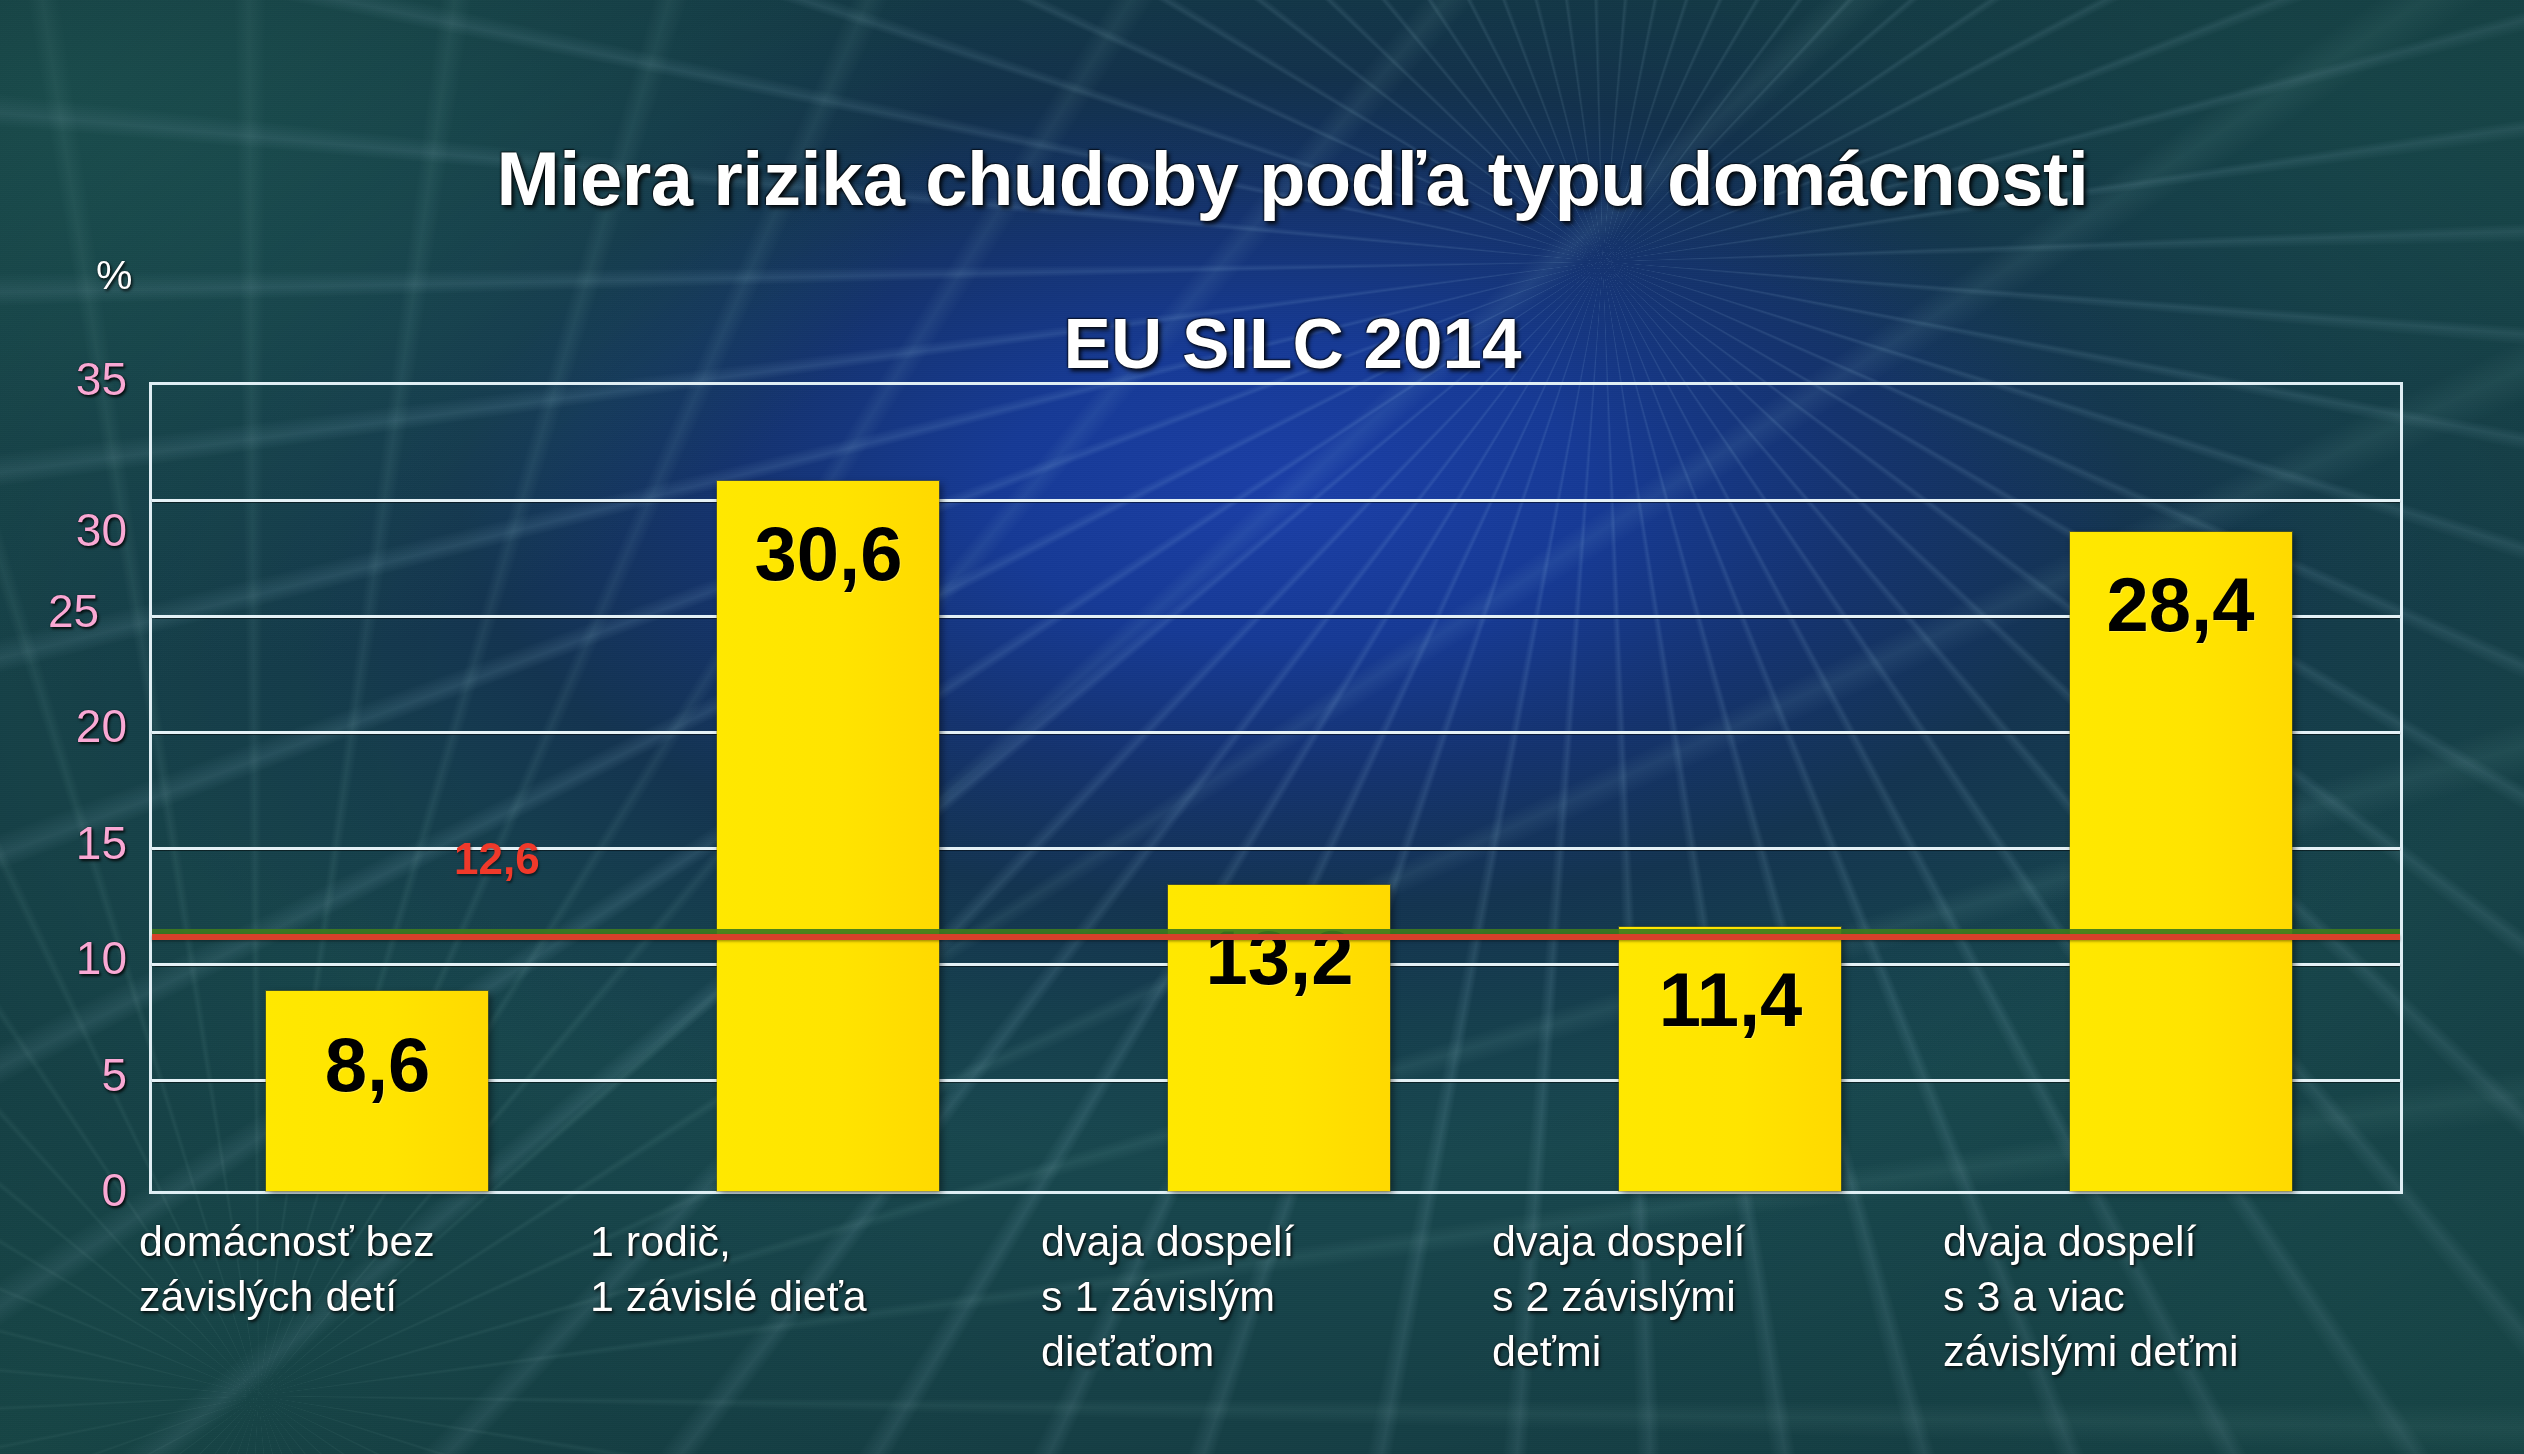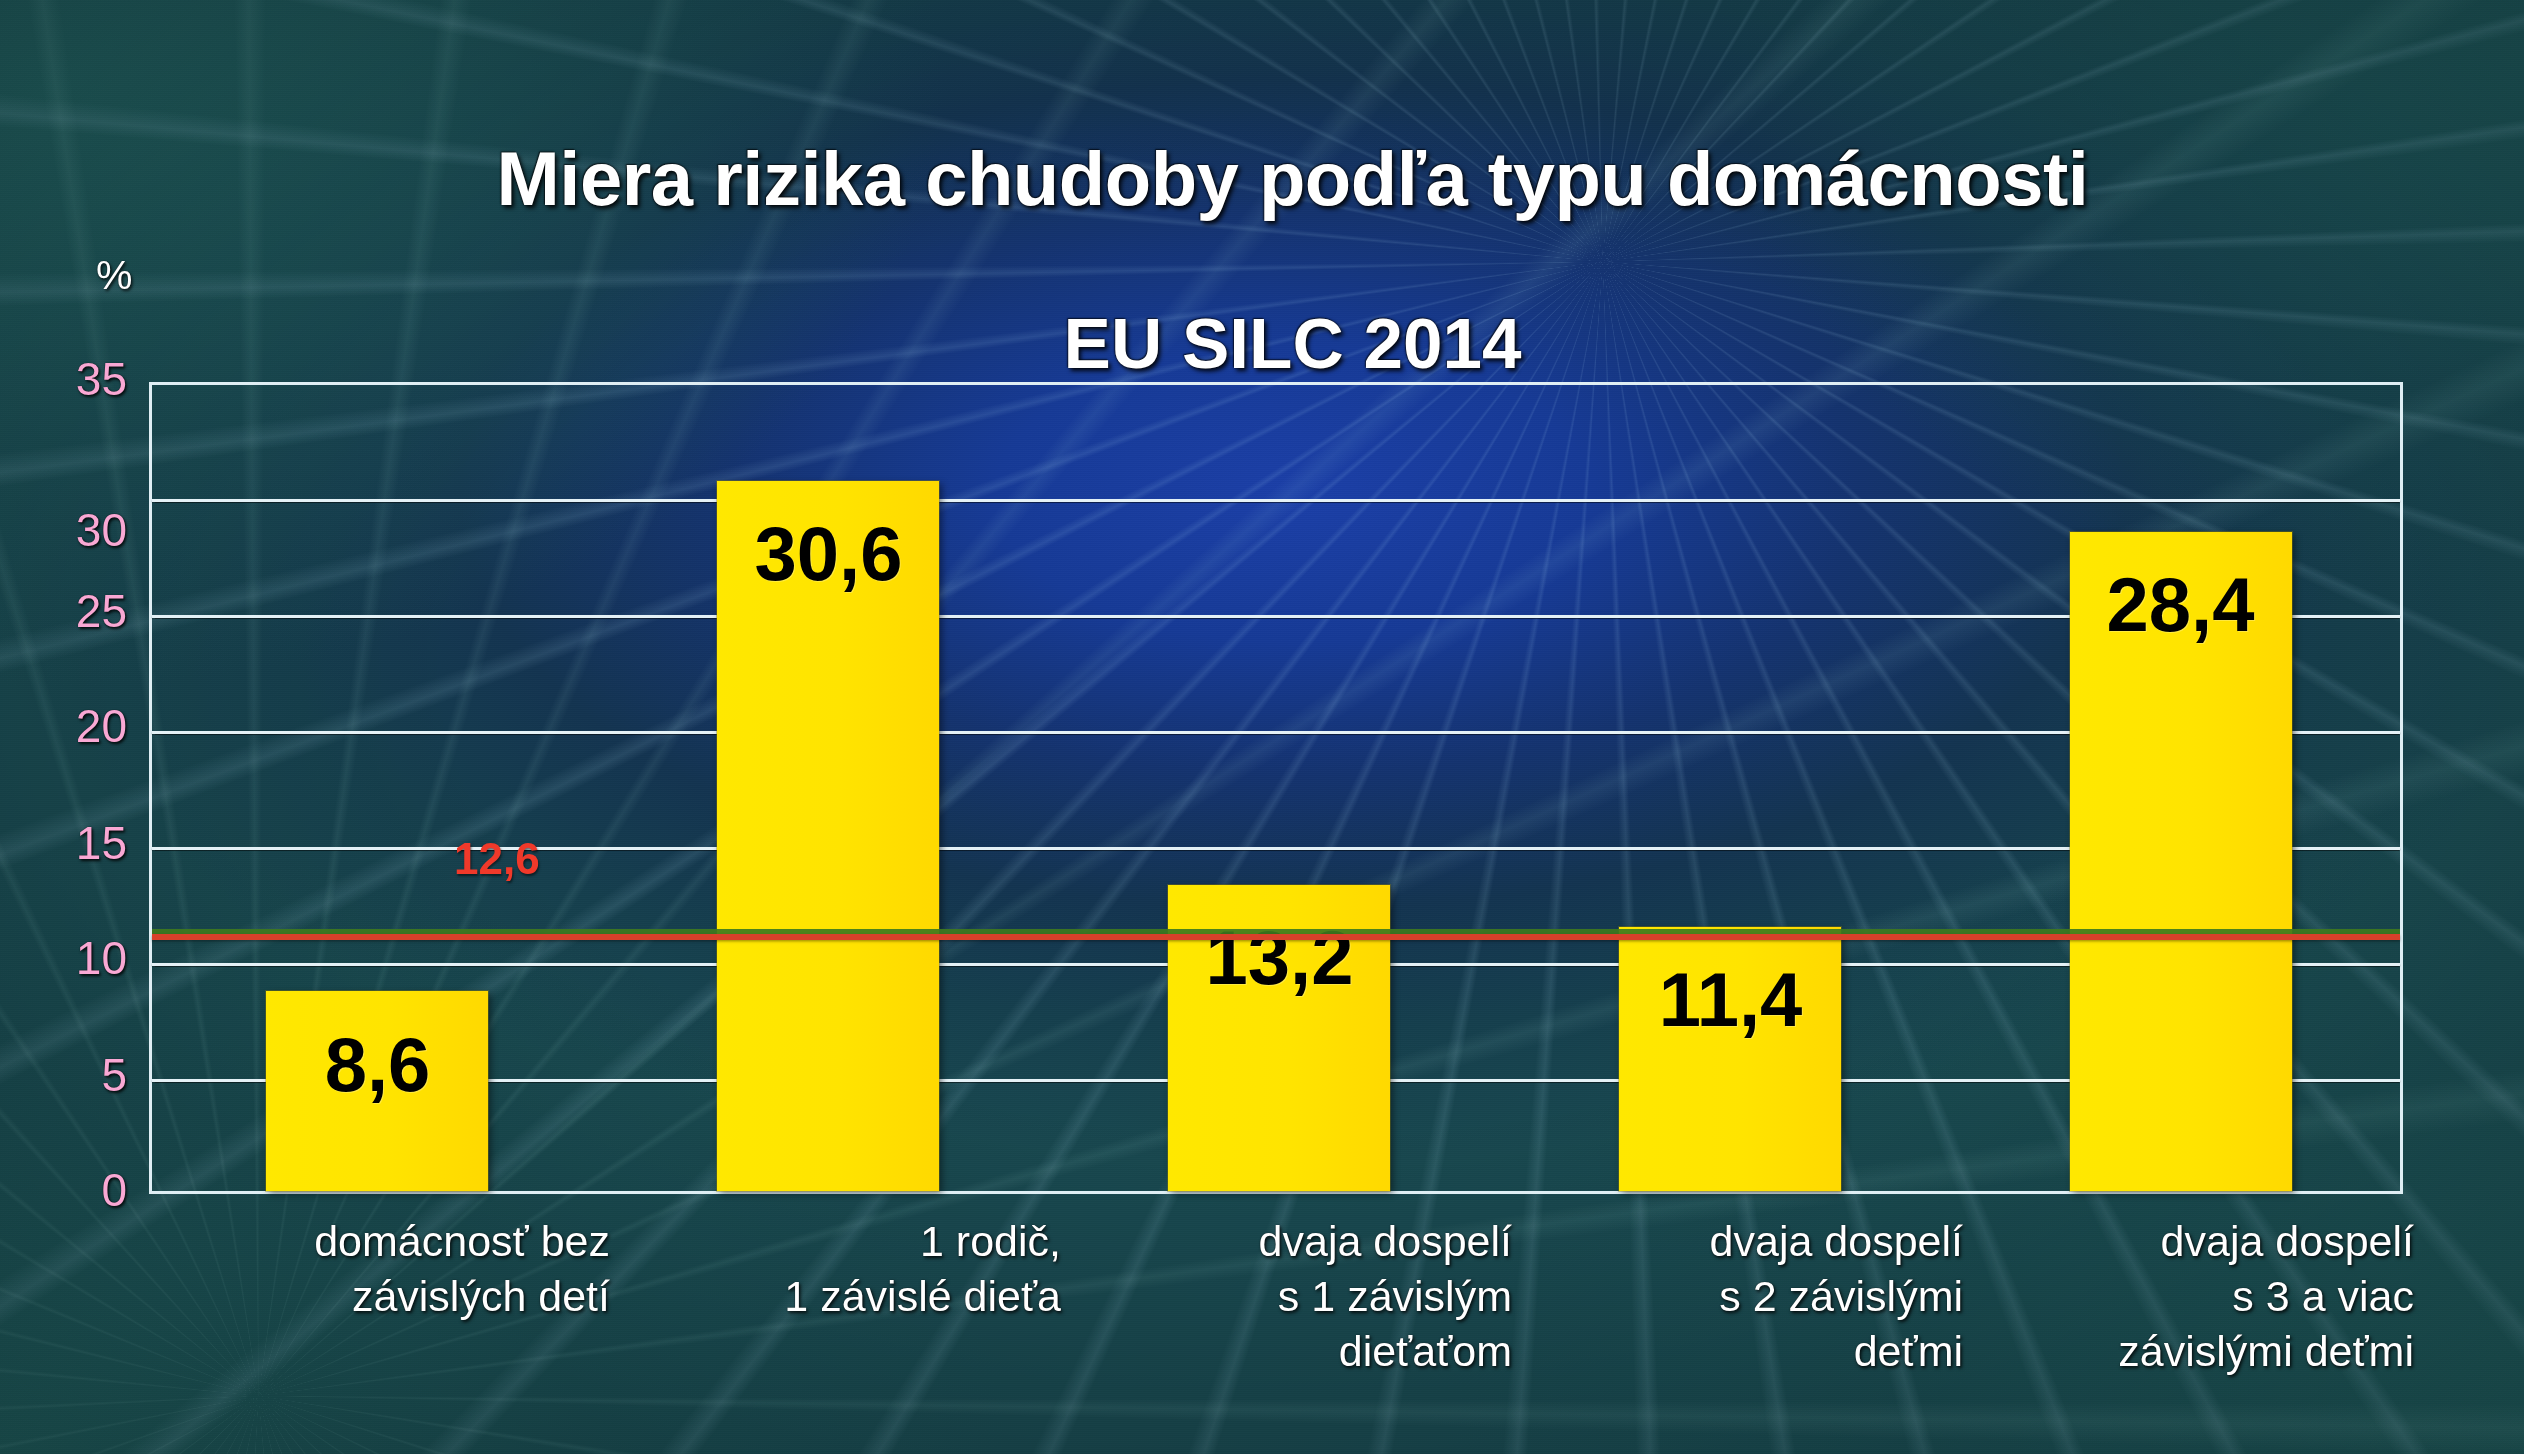--- a/index.html
+++ b/index.html
@@ -174,21 +174,21 @@
     font-size: 44px;
     font-weight: bold;
     white-space: nowrap;
     text-shadow: 1px 1.5px 2.5px rgba(0,0,0,0.55);
   }
 
   
   .cat-label {
     position: absolute;
     top: 1214px;
-    text-align: right;
+    text-align: left;
     color: #ffffff;
     font-size: 43px;
     line-height: 1.28;
     text-shadow: 0 0 1px rgba(0,0,0,0.9), 1.5px 2px 3.5px rgba(0,0,0,0.85);
   }
   .cat-label span { display: block; }
 </style>
 </head>
 <body>
 
@@ -207,21 +207,21 @@
   <div class="title">Miera rizika chudoby podľa typu domácnosti</div>
   <div class="subtitle">EU SILC 2014</div>
   <div class="pct-label">%</div>
 
   <div id="yticks">
       <div class="ytick-wrap" style="top: 1167px;">0</div>
       <div class="ytick-wrap" style="top: 1052px;">5</div>
       <div class="ytick-wrap" style="top: 935px;">10</div>
       <div class="ytick-wrap" style="top: 820px;">15</div>
       <div class="ytick-wrap" style="top: 703px;">20</div>
-      <div class="ytick-wrap" style="top: 588px;">25</div>
+      <div class="ytick-wrap" style="top: 588px; text-align: center;">25</div>
       <div class="ytick-wrap" style="top: 500px; margin-top: 7px;">30</div>
       <div class="ytick-wrap" style="top: 356px;">35</div>
     </div>
 
   <div id="plot">
     <div id="gridlines">
         <div class="gridline" style="top: 694px;"></div>
         <div class="gridline" style="top: 578px;"></div>
         <div class="gridline" style="top: 462px;"></div>
         <div class="gridline" style="top: 346px;"></div>

